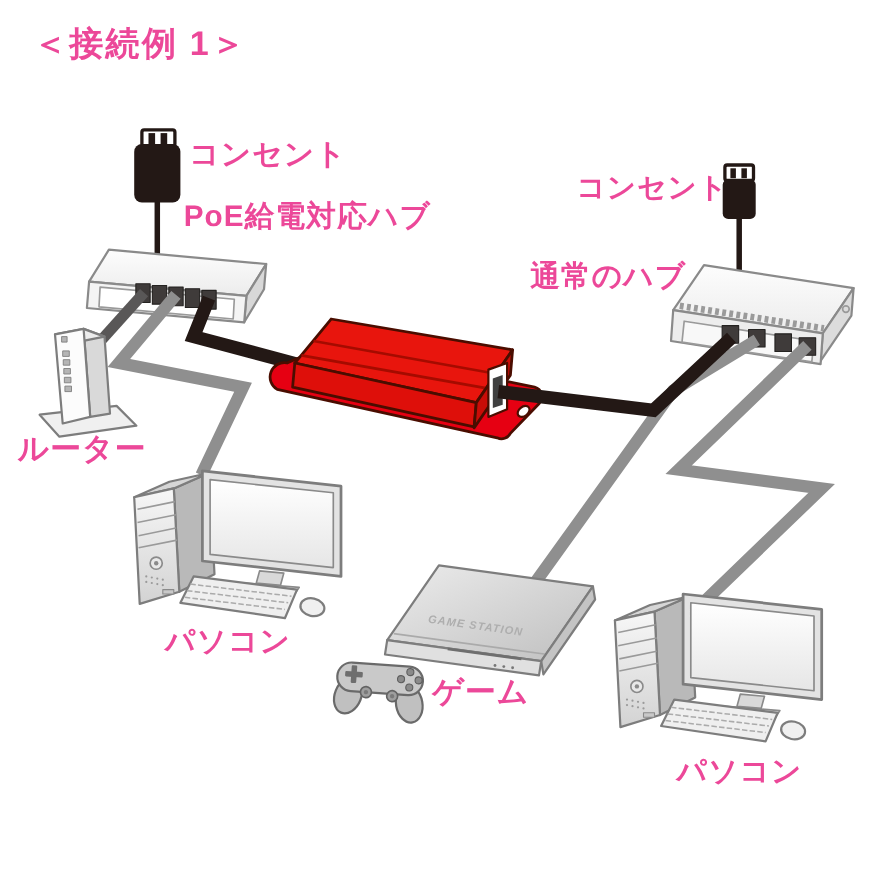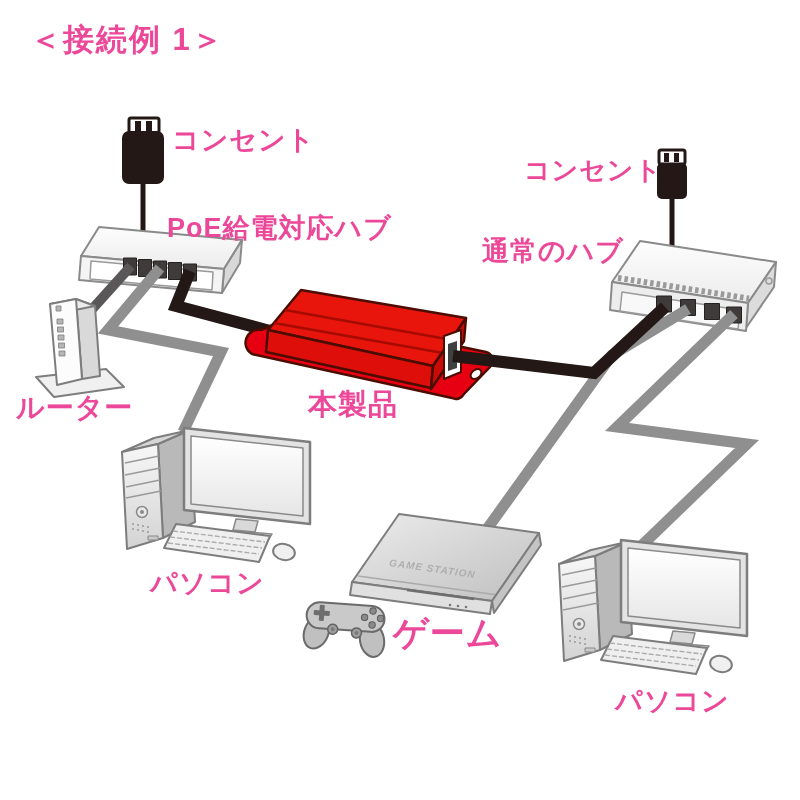--- a/index.html
+++ b/index.html
@@ -4,27 +4,27 @@
 <style>
   html,body{margin:0;padding:0;background:#fff;}
   body{width:800px;height:800px;position:relative;overflow:hidden;
        font-family:"Liberation Sans","DejaVu Sans",sans-serif;}
   #stage{position:absolute;left:0;top:0;width:800px;height:800px;}
   svg{position:absolute;left:0;top:0;}
   .lbl{position:absolute;color:#ec4899;font-weight:700;line-height:1;
        white-space:nowrap;letter-spacing:1px;}
   .lbl-title{left:30px;top:24px;font-size:31px;letter-spacing:2px;}
   .lbl-outlet-left{left:172px;top:127px;font-size:27px;}
-  .lbl-poe-hub{left:167px;top:183px;font-size:27px;margin-top:32px;}
+  .lbl-poe-hub{left:167px;top:183px;font-size:27px;}
   .lbl-outlet-right{left:524px;top:157px;font-size:26px;}
   .lbl-normal-hub{left:482px;top:238px;font-size:27px;}
   .lbl-router{left:16px;top:394px;font-size:28px;}
   .lbl-product{left:308px;top:390px;font-size:29px;}
   .lbl-pc-left{left:150px;top:570px;font-size:27px;}
-  .lbl-game{left:393px;top:615px;font-size:35px;}
+  .lbl-game{left:393px;top:615px;font-size:28px;}
   .lbl-pc-right{left:615px;top:688px;font-size:27px;}
 </style>
 </head>
 <body>
 
 <div id="stage">
 <svg width="800" height="800" viewBox="0 0 800 800">
   <defs>
     <linearGradient id="gradScreen" x1="0" y1="0" x2="0" y2="1">
       <stop offset="0" stop-color="#ffffff"></stop>
@@ -195,17 +195,16 @@
     </g>
   </g>
 </svg>
 
 <div class="lbl lbl-title">＜接続例 1＞</div>
 <div class="lbl lbl-outlet-left">コンセント</div>
 <div class="lbl lbl-poe-hub">PoE給電対応ハブ</div>
 <div class="lbl lbl-outlet-right">コンセント</div>
 <div class="lbl lbl-normal-hub">通常のハブ</div>
 <div class="lbl lbl-router">ルーター</div>
-<div class="lbl lbl-product">本製品</div>
 <div class="lbl lbl-pc-left">パソコン</div>
 <div class="lbl lbl-game">ゲーム</div>
 <div class="lbl lbl-pc-right">パソコン</div>
 </div>
 
 </body></html>

